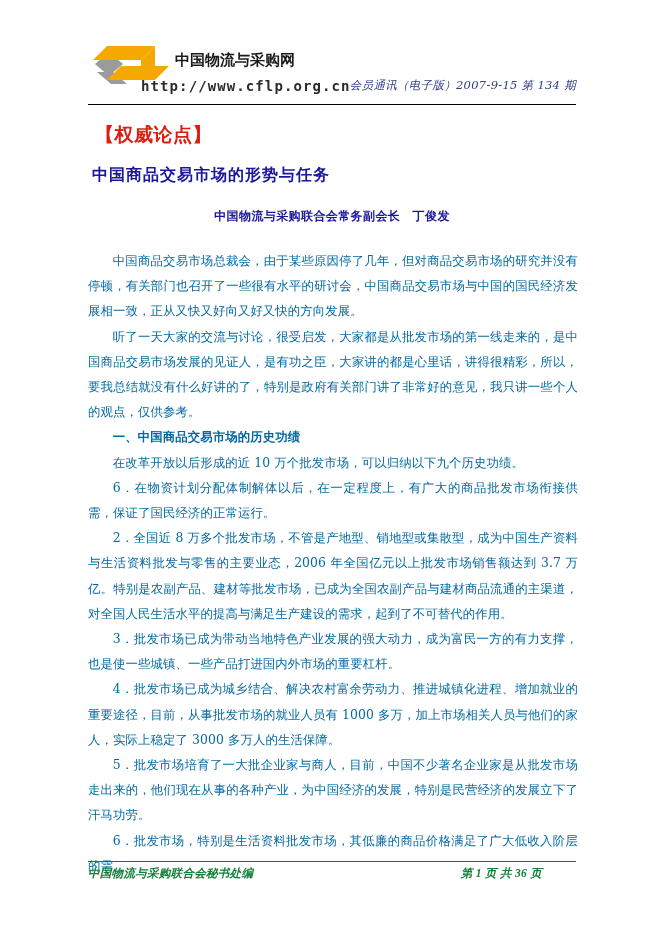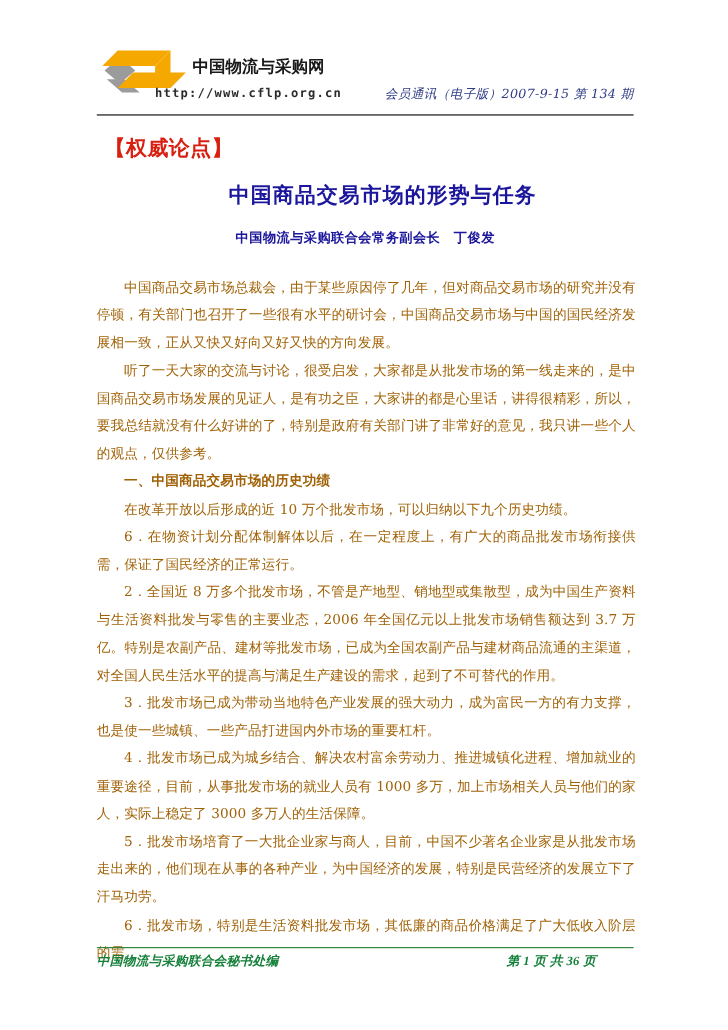--- a/index.html
+++ b/index.html
@@ -55,21 +55,21 @@
     color: #1a1a1a;
     white-space: nowrap;
     line-height: 16px;
   }
   .logo-url {
     position: absolute;
     left: 48px;
     top: 38px;
     font-family: "DejaVu Sans Mono", "Liberation Mono", monospace;
     font-weight: bold;
-    font-size: 11px;
+    font-size: 14px;
     letter-spacing: 1.1px;
     color: #2b2b2b;
     white-space: nowrap;
   }
   .issue-line {
     position: absolute;
     right: 0px;
     top: 40px;
     font-family: "DejaVu Serif", "Liberation Serif", serif;
     font-style: italic;
@@ -97,27 +97,27 @@
     font-weight: bold;
     font-size: 19px;
     color: #d81f10;
     letter-spacing: 0.5px;
     white-space: nowrap;
   }
 
   
   .doc-title {
     position: absolute;
-    left: 104px;
+    left: 92px;
     top: 165px;
     width: 488px;
-    text-align: center;
-    font-family: "DejaVu Sans", "Liberation Sans", sans-serif;
-    font-weight: bold;
-    font-size: 19px;
+    text-align: left;
+    font-family: "DejaVu Sans", "Liberation Sans", sans-serif;
+    font-weight: bold;
+    font-size: 16px;
     color: #1b169c;
     letter-spacing: 1px;
   }
   .doc-byline {
     position: absolute;
     left: 88px;
     top: 208px;
     width: 488px;
     text-align: center;
     font-family: "DejaVu Sans", "Liberation Sans", sans-serif;
@@ -135,21 +135,21 @@
     width: 490px;
   }
   .para {
     font-family: "DejaVu Serif", "Liberation Serif", serif;
     font-size: 12.4px;
     line-height: 25.2px;
     text-align: justify;
     text-justify: inter-ideograph;
     margin: 0 0 0 0;
     text-indent: 2em;
-    color: #a16207;
+    color: #0369a1;
     letter-spacing: 0.1px;
   }
   .para.heading {
     font-weight: bold;
     text-indent: 2em;
   }
 
   
   .footer-rule {
     position: absolute;

